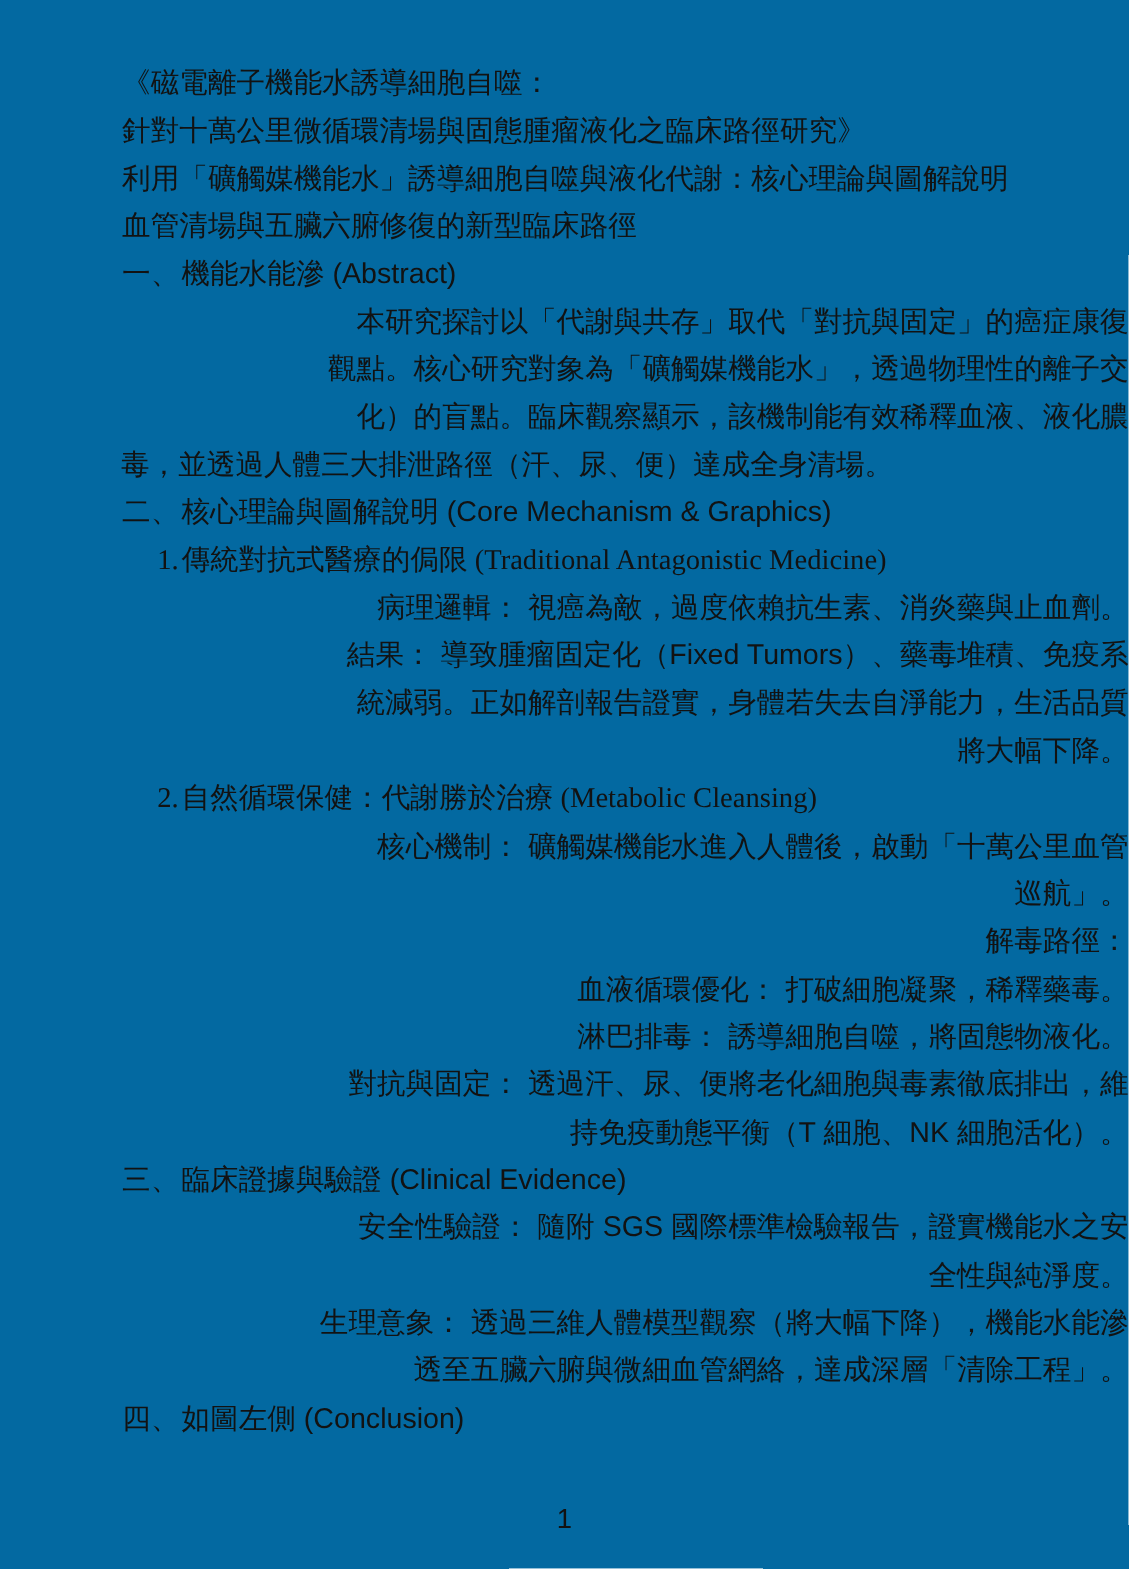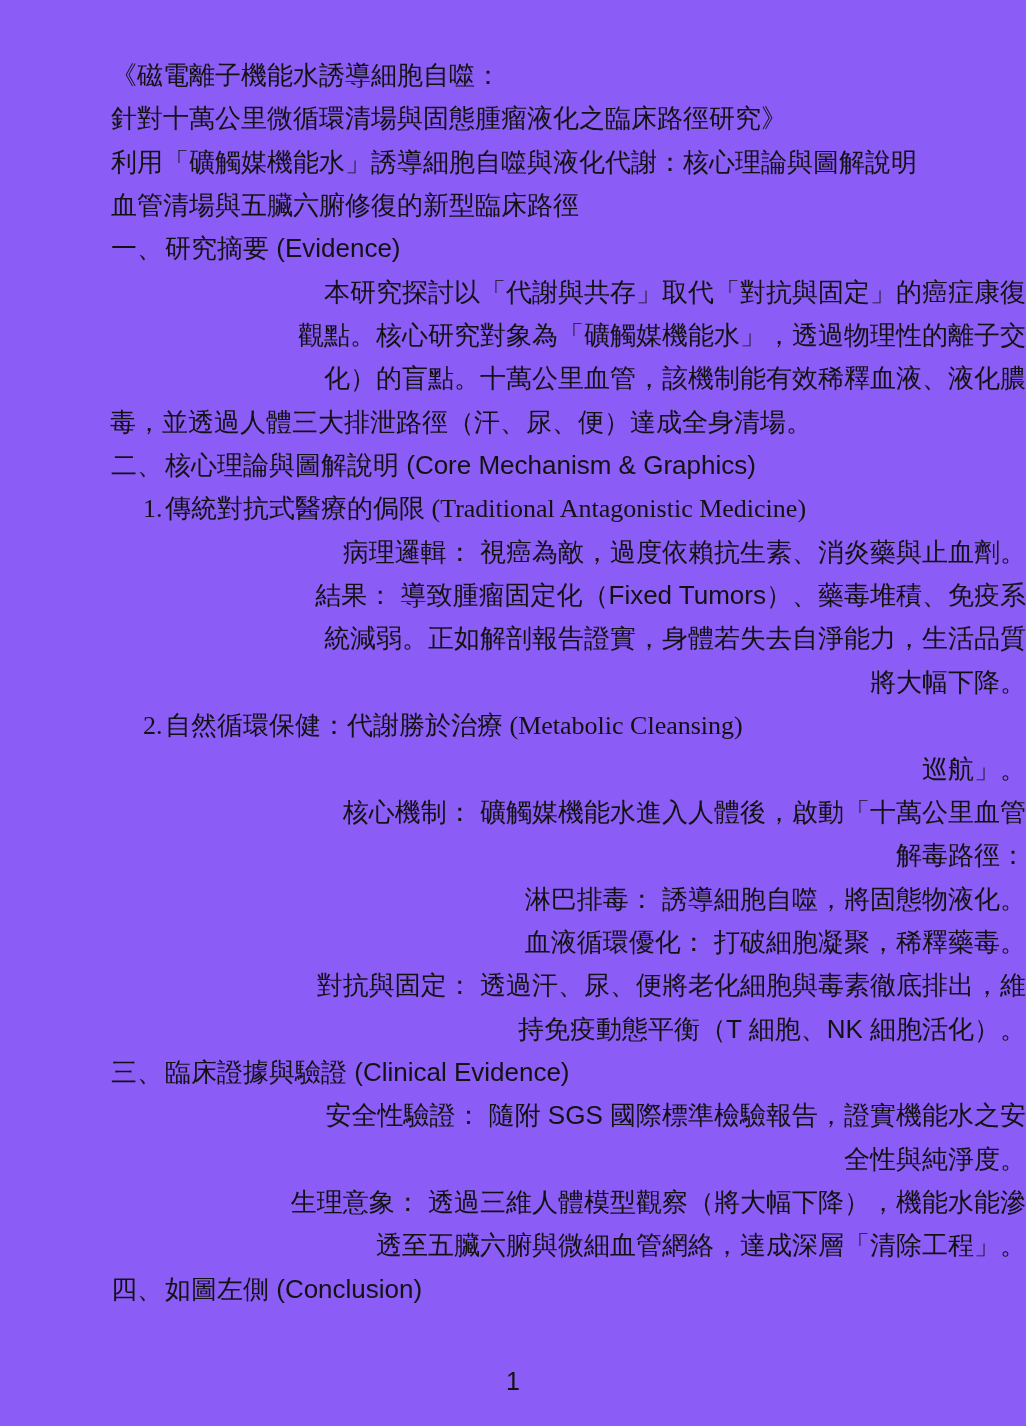--- a/index.html
+++ b/index.html
@@ -4,21 +4,21 @@
 <style>
   html, body {
     margin: 0;
     padding: 0;
     background: #ffffff;
   }
   .page {
     position: relative;
     width: 1026px;
     height: 1426px;
-    background: #8b5cf6;
+    background: #0369a1;
     overflow: hidden;
     font-family: "Liberation Sans", "DejaVu Sans", sans-serif;
     color: #121212;
   }
   .doc {
     position: absolute;
     top: 54px;
     left: 0;
     width: 1026px;
   }
@@ -48,37 +48,37 @@
 </style>
 </head>
 <body>
 
 <div class="page">
   <div class="doc" id="doc">
       <div class="line title">《磁電離子機能水誘導細胞自噬：</div>
       <div class="line title">針對十萬公里微循環清場與固態腫瘤液化之臨床路徑研究》</div>
       <div class="line title">利用「礦觸媒機能水」誘導細胞自噬與液化代謝：核心理論與圖解說明</div>
       <div class="line title">血管清場與五臟六腑修復的新型臨床路徑</div>
-      <div class="line h1"><span class="marker">一、</span><span>研究摘要 (Evidence)</span></div>
+      <div class="line h1"><span class="marker">一、</span><span>機能水能滲 (Abstract)</span></div>
       <div class="line body">本研究探討以「代謝與共存」取代「對抗與固定」的癌症康復</div>
       <div class="line body">觀點。核心研究對象為「礦觸媒機能水」，透過物理性的離子交</div>
-      <div class="line body">化）的盲點。十萬公里血管，該機制能有效稀釋血液、液化膿</div>
+      <div class="line body">化）的盲點。臨床觀察顯示，該機制能有效稀釋血液、液化膿</div>
       <div class="line body-out">毒，並透過人體三大排泄路徑（汗、尿、便）達成全身清場。</div>
       <div class="line h1"><span class="marker">二、</span><span>核心理論與圖解說明 (Core Mechanism &amp; Graphics)</span></div>
       <div class="line h2"><span class="marker">1.</span><span>傳統對抗式醫療的侷限 (Traditional Antagonistic Medicine)</span></div>
       <div class="line body">病理邏輯： 視癌為敵，過度依賴抗生素、消炎藥與止血劑。</div>
       <div class="line body">結果： 導致腫瘤固定化（Fixed Tumors）、藥毒堆積、免疫系</div>
       <div class="line body">統減弱。正如解剖報告證實，身體若失去自淨能力，生活品質</div>
       <div class="line body">將大幅下降。</div>
       <div class="line h2"><span class="marker">2.</span><span>自然循環保健：代謝勝於治療 (Metabolic Cleansing)</span></div>
+      <div class="line body">核心機制： 礦觸媒機能水進入人體後，啟動「十萬公里血管</div>
       <div class="line body">巡航」。</div>
-      <div class="line body">核心機制： 礦觸媒機能水進入人體後，啟動「十萬公里血管</div>
       <div class="line body">解毒路徑：</div>
+      <div class="line body">血液循環優化： 打破細胞凝聚，稀釋藥毒。</div>
       <div class="line body">淋巴排毒： 誘導細胞自噬，將固態物液化。</div>
-      <div class="line body">血液循環優化： 打破細胞凝聚，稀釋藥毒。</div>
       <div class="line body">對抗與固定： 透過汗、尿、便將老化細胞與毒素徹底排出，維</div>
       <div class="line body">持免疫動態平衡（T 細胞、NK 細胞活化）。</div>
       <div class="line h1"><span class="marker">三、</span><span>臨床證據與驗證 (Clinical Evidence)</span></div>
       <div class="line body">安全性驗證： 隨附 SGS 國際標準檢驗報告，證實機能水之安</div>
       <div class="line body">全性與純淨度。</div>
       <div class="line body">生理意象： 透過三維人體模型觀察（將大幅下降），機能水能滲</div>
       <div class="line body">透至五臟六腑與微細血管網絡，達成深層「清除工程」。</div>
       <div class="line h1"><span class="marker">四、</span><span>如圖左側 (Conclusion)</span></div>
     </div>
   <div class="pagenum">1</div>

